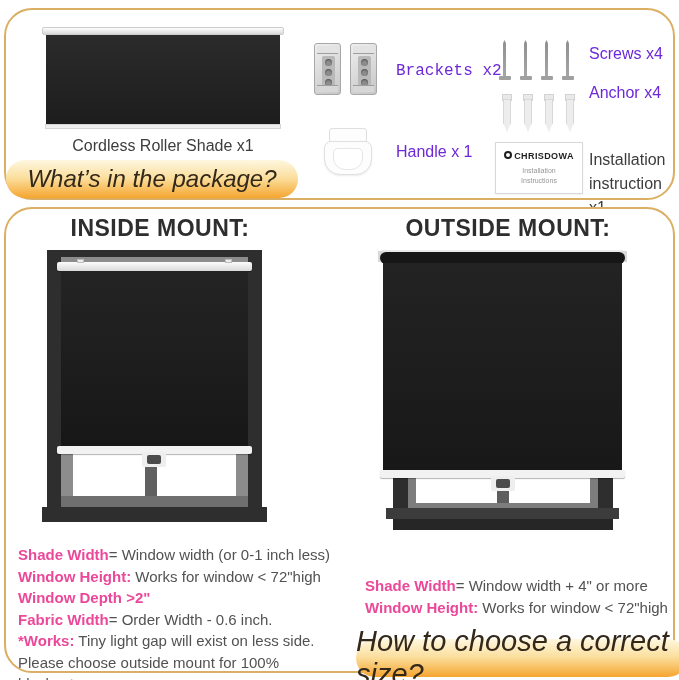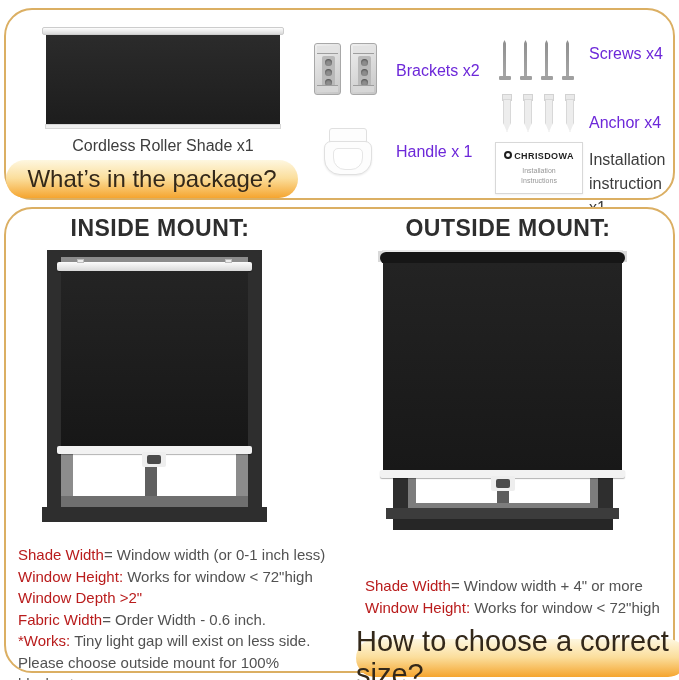--- a/index.html
+++ b/index.html
@@ -5,21 +5,21 @@
   * { margin:0; padding:0; box-sizing:border-box; }
   body { background:#ffffff; font-family:"Liberation Sans", sans-serif; }
   .page { position:relative; width:679px; height:680px; background:#ffffff; overflow:hidden; }
 
   .section { position:absolute; border:2px solid #DBAF63; border-radius:28px; background:#ffffff; }
   .section1 { left:4px; top:8px; width:671px; height:192px; }
   .section2 { left:4px; top:207px; width:671px; height:466px; }
 
   .pill { position:absolute; z-index:5; display:flex; align-items:center; justify-content:center;
           background:linear-gradient(180deg,#FEF7E0 0%,#FBDE9C 48%,#F5A52F 100%);
-          border-radius:20px; color:#33281A; }
+          border-radius:20px; color:#33281A;font-style:italic; }
   .pill1 { left:6px; top:160px; width:292px; height:38px; font-size:24px; }
   .pill2 { left:356px; top:639px; width:331px; height:38px; font-size:29px; }
 
   
   .shade-product { position:absolute; left:36px; top:17px; width:242px; height:102px; }
   .shade-product > div { position:absolute; }
   .sp-rail { left:0; top:0; width:242px; height:8px; background:linear-gradient(#fdfdfd,#d9d9d9); border:1px solid #cccccc; border-radius:2px; }
   .sp-fabric { left:4px; top:8px; width:234px; height:89px; background:linear-gradient(180deg,#2b2b2b 0%,#1d1d1d 100%); }
   .sp-bottom { left:3px; top:97px; width:236px; height:5px; background:#efefef; border:1px solid #d6d6d6; }
   .sp-caption { position:absolute; left:36px; top:127px; width:242px; text-align:center; font-size:16px; color:#3d3d3d; }
@@ -101,21 +101,21 @@
   .wo-roll { left:0; top:2px; width:245px; height:12px; background:#161616; border-radius:6px; }
   .wo-fabric { left:3px; top:13px; width:239px; height:207px; background:linear-gradient(180deg,#232323,#181818); }
   .wo-bottombar { left:0; top:220px; width:245px; height:8px; background:#f2f2f2; border-radius:2px; box-shadow:0 1px 1px rgba(0,0,0,0.3); }
   .wo-handle { left:111px; top:226px; width:24px; height:15px; background:#eeeeee; border-radius:2px; }
   .wo-handle::after { content:""; position:absolute; left:5px; top:3px; right:5px; bottom:3px; background:#4b4b4b; border-radius:2px; }
 
   
   .specs { position:absolute; font-size:15px; line-height:21.5px; color:#525252; }
   .specs-left { left:18px; top:544px; width:325px; }
   .specs-right { left:365px; top:544px; width:305px;margin-top:31px; }
-  .specs .b { font-weight:normal; color:#b91c1c; }
+  .specs .b { font-weight:bold; color:#ec4899; }
 </style>
 </head>
 <body>
 
 <div class="page">
 
   <div class="section section1">
 
     <div class="shade-product">
       <div class="sp-rail"></div>
@@ -133,21 +133,21 @@
           </div>
         </div>
       <div class="bracket">
           <div class="plate">
             <span class="hole"></span>
             <span class="hole"></span>
             <span class="hole"></span>
           </div>
         </div>
     </div>
-    <div class="item-label" style="left:390px; top:52px;">Brackets x2</div>
+    <div class="item-label" style="left:390px; top:52px;font-family:Liberation Mono, monospace;">Brackets x2</div>
 
     <div class="handle-icon">
       <div class="h-top"></div>
       <div class="h-bottom"></div>
       <div class="h-hole"></div>
     </div>
     <div class="item-label" style="left:390px; top:133px;">Handle x 1</div>
 
     <div class="screws">
       <div class="screw"></div>
@@ -156,21 +156,21 @@
       <div class="screw"></div>
     </div>
     <div class="item-label" style="left:583px; top:35px;">Screws x4</div>
 
     <div class="anchors">
       <div class="anchor"></div>
       <div class="anchor"></div>
       <div class="anchor"></div>
       <div class="anchor"></div>
     </div>
-    <div class="item-label" style="left:583px; top:104px;">Anchor x4</div>
+    <div class="item-label" style="left:583px; top:74px;">Anchor x4</div>
 
     <div class="card">
       <div class="card-brand">
         <span class="logo-dot"></span>
         <span>CHRISDOWA</span>
       </div>
       <div class="card-sub">
         <div>Installation</div>
         <div>Instructions</div>
       </div>

